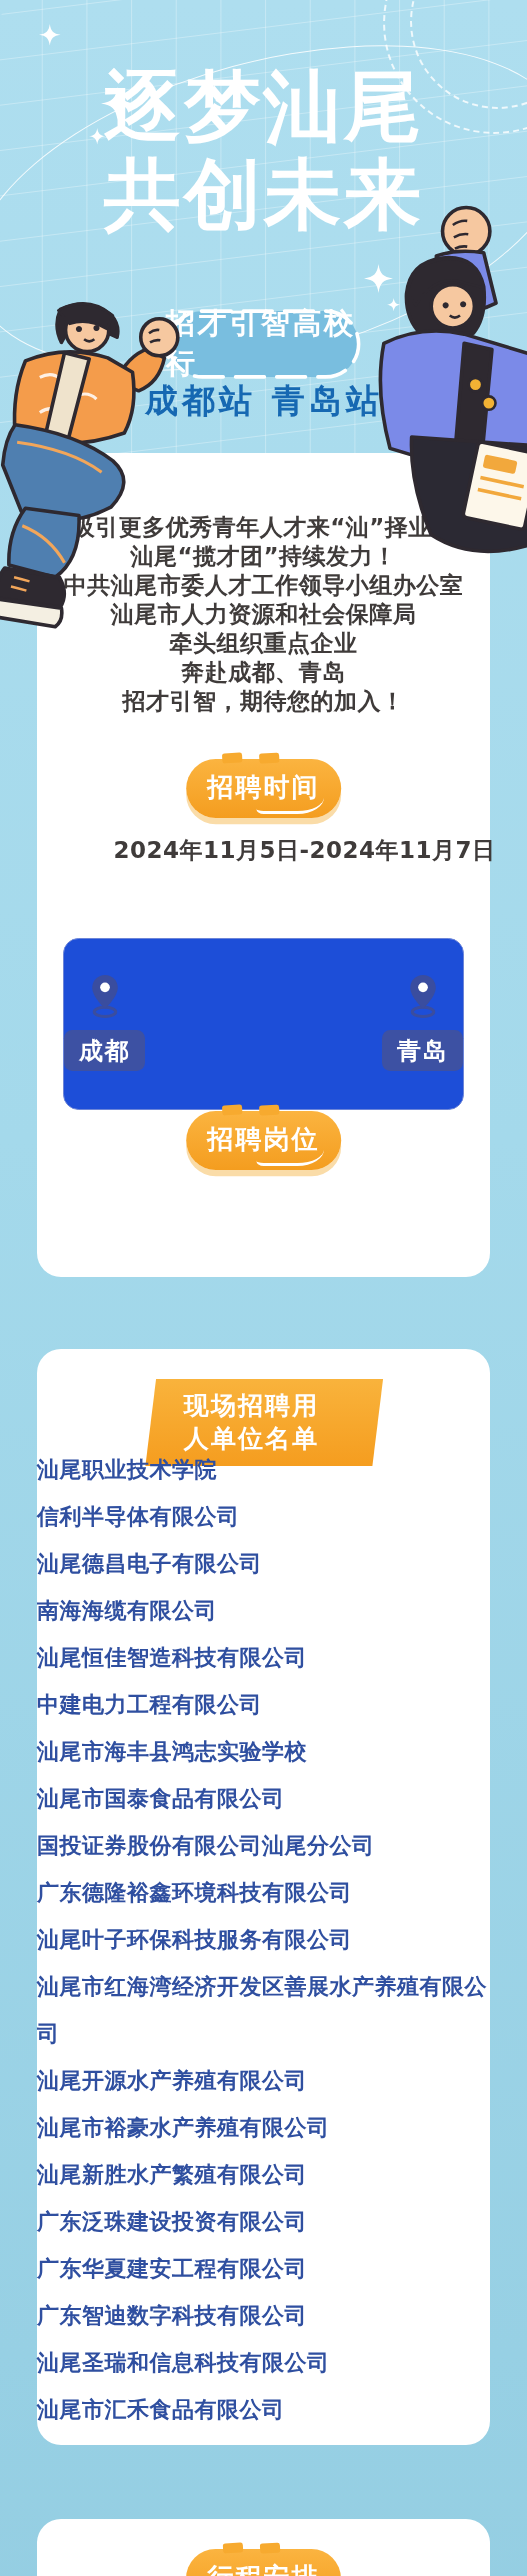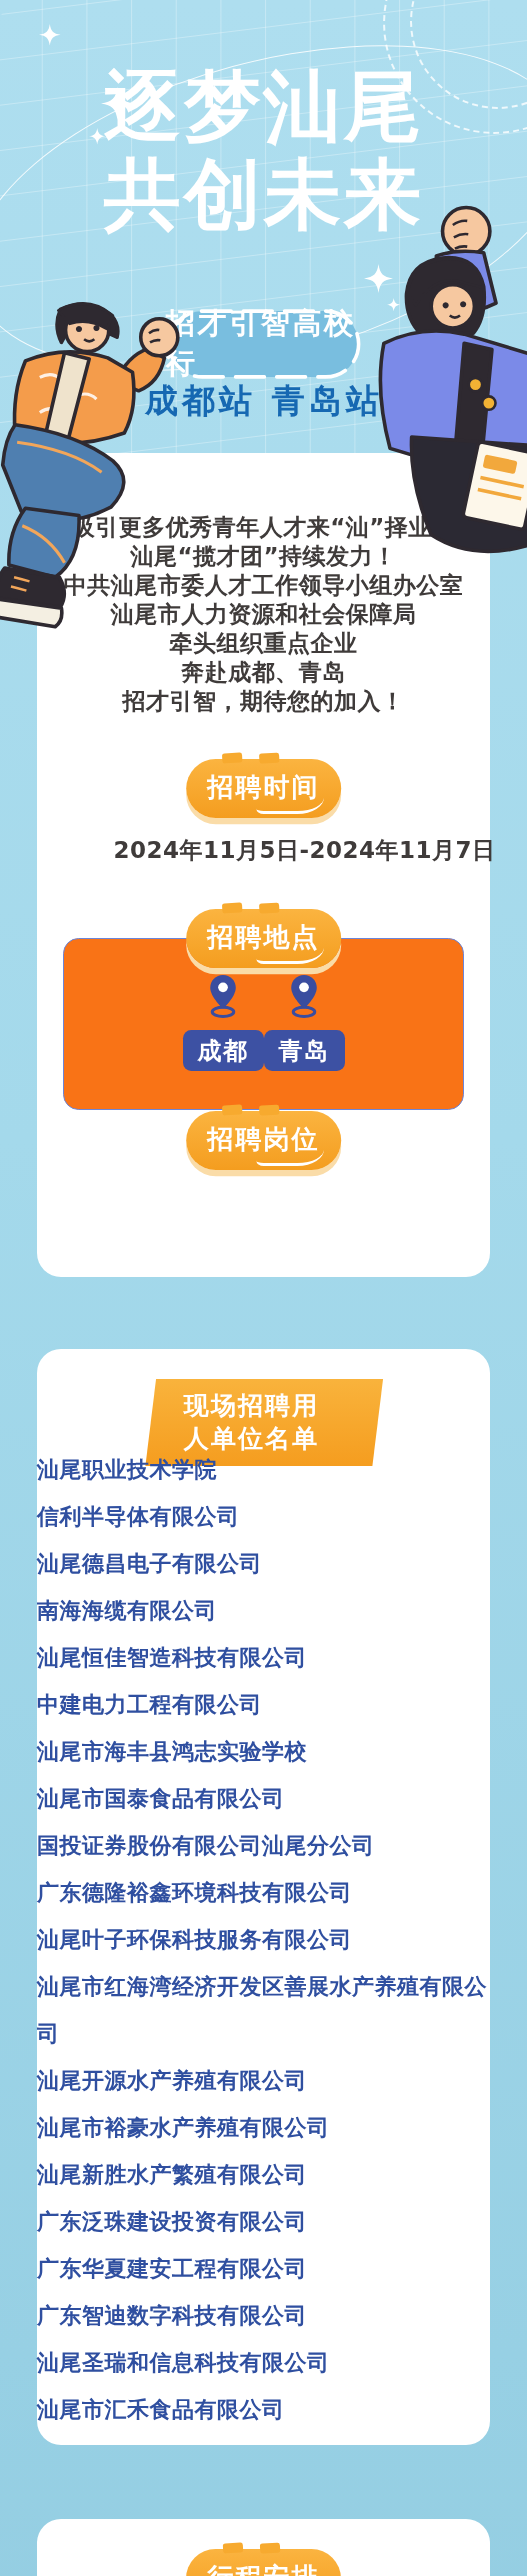--- a/index.html
+++ b/index.html
@@ -51,22 +51,22 @@
   .pill::after{content:"";position:absolute;right:17.5px;bottom:4.1px;width:68px;height:13.4px;
     border-bottom:3.6px solid #fff;border-radius:0 0 36px 10.3px / 0 0 23px 7.2px;
     background:radial-gradient(circle at 65px 11.3px,#fff 0 2.6px,transparent 3.1px);}
   .pill.abs{position:absolute;left:50%;transform:translateX(-50%);margin:0;}
   .pill-time{top:306px;}
   .pill-loc{top:456px;z-index:2;}
   .pill-jobs{top:658px;}
   
   .date-line{position:absolute;top:382px;width:100%;text-align:center;
     font-size:23px;font-weight:700;color:#3F3B3A;letter-spacing:0.5px;margin-left:41px;}
-  .loc-card{position:absolute;left:26px;right:26px;top:485px;height:172px;background:#f97316;
-    border:1.5px solid #6C85D8;border-radius:15.5px;display:flex;justify-content:center;
+  .loc-card{position:absolute;left:26px;right:26px;top:485px;height:172px;background:#1d4ed8;
+    border:1.5px solid #6C85D8;border-radius:15.5px;display:flex;justify-content:space-between;
     align-items:flex-start;padding-top:34px;}
   .loc-col{display:flex;flex-direction:column;align-items:center;gap:12.4px;}
   .city-btn{min-width:81px;height:41px;padding:0 13.4px;background:#3D51A3;border-radius:8.2px;
     display:flex;align-items:center;justify-content:center;color:#fff;font-size:24px;
     font-weight:800;letter-spacing:1.5px;}
   .jobs-row{position:absolute;top:740px;width:100%;display:flex;justify-content:center;
     align-items:center;gap:17.5px;font-size:29px;font-weight:900;color:#3F3B3A;letter-spacing:1.5px;}
   .jobs-row .sep{width:1.5px;height:29px;background:#C9C5C4;}
   
   .banner{position:absolute;top:30px;left:50%;transform:translateX(-50%) skewX(-7deg);
@@ -130,21 +130,20 @@
       <div>中共汕尾市委人才工作领导小组办公室</div>
       <div>汕尾市人力资源和社会保障局</div>
       <div>牵头组织重点企业</div>
       <div>奔赴成都、青岛</div>
       <div>招才引智，期待您的加入！</div>
     </div>
 
     <div class="pill abs pill-time">招聘时间</div>
     <div class="date-line">2024年11月5日-2024年11月7日</div>
 
-    <div class="pill abs pill-loc">招聘地点</div>
     <div class="loc-card">
       <div class="loc-col">
         <svg width="34" height="45" viewBox="0 0 66 88">
           <ellipse cx="33" cy="76" rx="21" ry="9" fill="none" stroke="#3A4D9F" stroke-width="6"></ellipse>
           <path d="M33 4C19 4 8 15 8 29 8 47 33 70 33 70S58 47 58 29C58 15 47 4 33 4Z" fill="#3A4D9F"></path>
           <circle cx="33" cy="28" r="9.5" fill="#fff"></circle>
         </svg>
         <div class="city-btn">成都</div>
       </div>
       <div class="loc-col">

